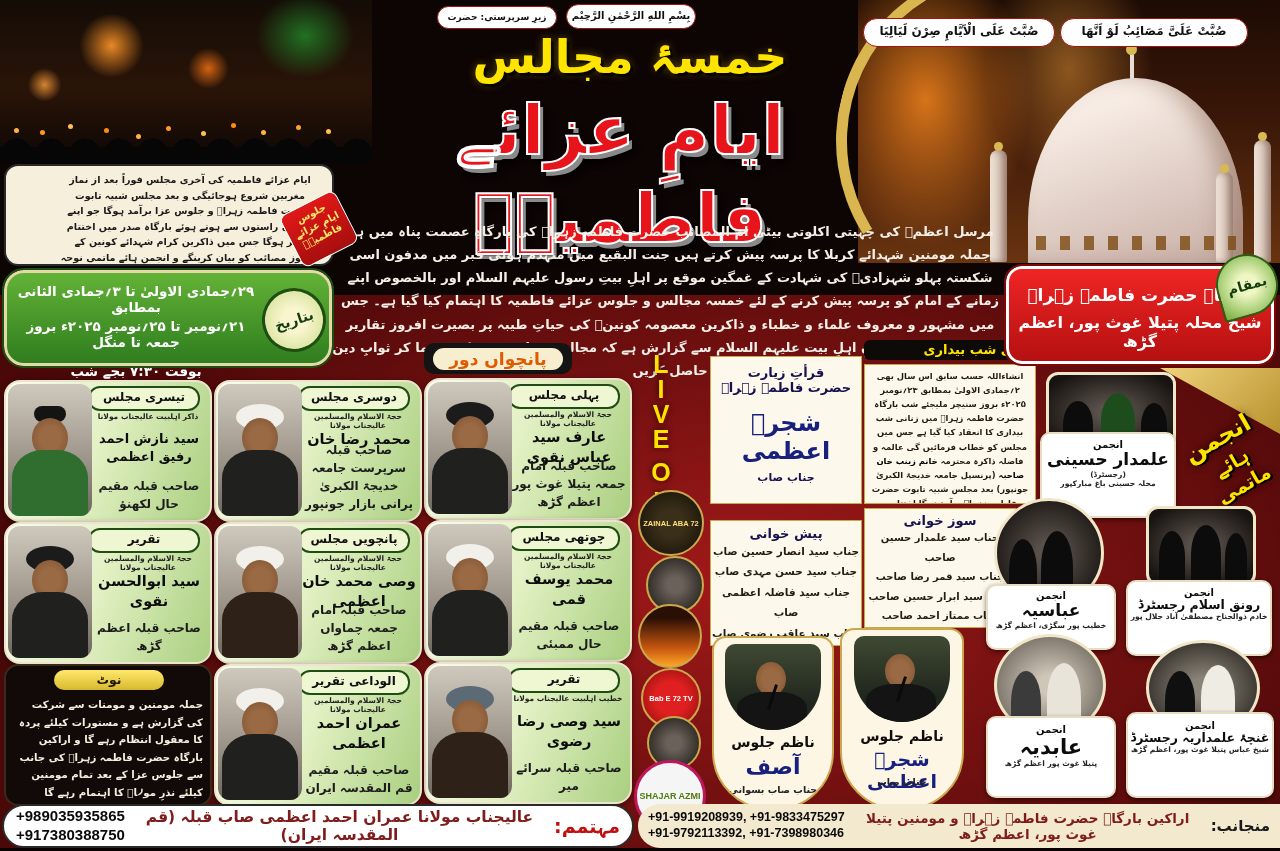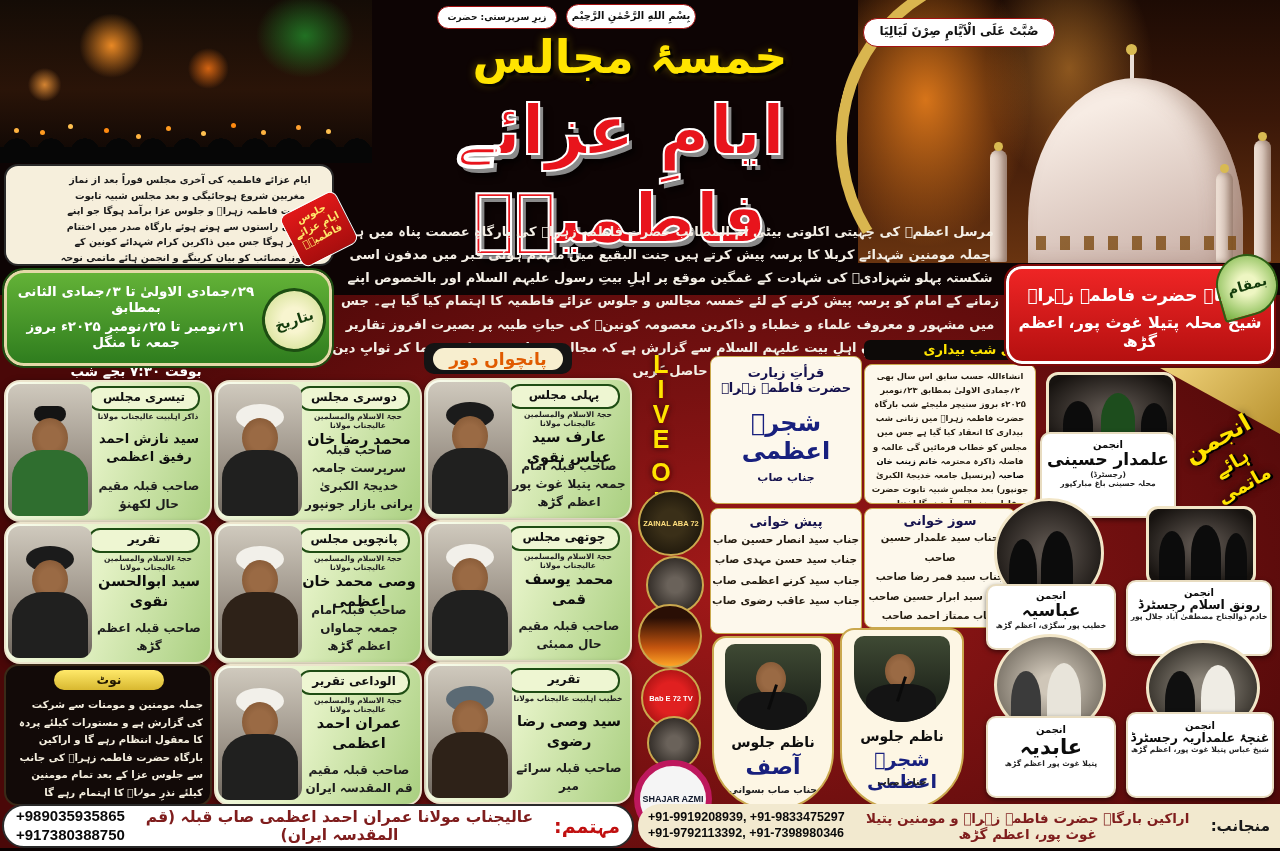--- a/index.html
+++ b/index.html
@@ -105,24 +105,24 @@
     text-align:center;line-height:19px;}
   .note-text{position:absolute;top:30px;right:7px;width:190px;color:#f5efdf;font-size:10.2px;
     font-weight:bold;line-height:1.72;text-align:right;}
   
   .logo-c{border-radius:50%;border:2px solid #caa84e;overflow:hidden;display:flex;
     align-items:center;justify-content:center;text-align:center;}
   .logo-dark{background:radial-gradient(#3a2f18 30%,#120d06 100%);color:#ffdf7e;}
   .logo-photo{background:radial-gradient(#6a625a 20%,#211c18 90%);}
   .logo-sunset{background:linear-gradient(180deg,#2a0f05 20%,#c6560f 70%,#ffa526 100%);}
   .logo-red{background:radial-gradient(#e02020 40%,#8a0c0c 100%);color:#fff;}
-  .logo-white{background:#f5f5f5;color:#0f172a;border:6px solid #be185d;}
+  .logo-white{background:#f5f5f5;color:#4d7c0f;border:3px solid #be185d;}
   .logo-txt{font-size:7.5px;font-weight:bold;line-height:1.2;font-family:"Liberation Sans",sans-serif;}
   
-  .panel{background:#fdf8ec;border:1.5px solid #c9a84c;border-radius:8px;overflow:hidden;}
+  .panel{background:#fdf8ec;border:1.5px solid #c9a84c;border-radius:0;overflow:hidden;}
   .panel-h{color:#15124d;font-weight:bold;text-align:center;}
   .blue-big{color:#18207e;font-weight:bold;text-align:center;}
   .names-list{color:#241c10;font-weight:bold;text-align:center;font-size:10.5px;line-height:1.95;}
   .zanani-hdr{background:#0d0a08;border-radius:6px;color:#ffe400;font-weight:bold;
     font-size:13px;text-align:right;line-height:20px;}
   .zanani-body{font-size:8.4px;line-height:1.68;color:#241c10;text-align:center;font-weight:bold;}
   .zanani-body b{color:#000;}
   
   .shield{background:#fdf6e4;border:2px solid #caa84e;border-radius:14px 14px 58px 58px;overflow:hidden;}
   .shield .sph{position:absolute;top:6px;left:50%;transform:translateX(-50%);width:96px;height:86px;
@@ -188,20 +188,23 @@
     <div class="abs mwin" style="left:178px;top:236px;width:200px;height:14px;"></div>
   </div>
   <div class="abs crescent"></div>
 
   <div class="abs pill-sm" style="left:437px;top:6px;width:118px;height:21px;font-size:9px;line-height:20px;">
     <span>زیرِ سرپرستی: حضرت امام عصرؑ</span>
   </div>
   <div class="abs pill-sm" style="left:566px;top:4px;width:128px;height:23px;font-size:10px;line-height:22px;">
     <span>بِسْمِ اللهِ الرَّحْمٰنِ الرَّحِيْم</span>
   </div>
+  <div class="abs pill-sm" style="left:1060px;top:18px;width:186px;height:27px;font-size:12px;line-height:25px;">
+    <span>صُبَّتْ عَلَیَّ مَصَائِبُ لَوْ اَنَّهَا</span>
+  </div>
   <div class="abs pill-sm" style="left:863px;top:18px;width:190px;height:27px;font-size:12px;line-height:25px;">
     <span>صُبَّتْ عَلَی الْاَیَّامِ صِرْنَ لَیَالِیَا</span>
   </div>
 
   <div class="abs title-top" style="left:400px;top:26px;width:460px;height:64px;font-size:46px;line-height:62px;">
     <span>خمسۂ مجالس</span>
   </div>
   <div class="abs title-main" style="left:368px;top:86px;width:504px;height:132px;font-size:69px;line-height:88px;text-align:center;">
     <span>ایامِ عزائے فاطمیہؑ</span>
   </div>
@@ -364,26 +367,26 @@
     <span>زنانی شب بیداری</span>
   </div>
   <div class="abs panel zanani-body" style="left:864px;top:364px;width:172px;height:140px;padding:4px 6px;box-sizing:border-box;">
     <span>انشاءاللہ حسب سابق اس سال بھی ۲؍جمادی الاولیٰ بمطابق ۲۳؍نومبر ۲۰۲۵ء بروز سنیچر ملیجئے شب بارگاہ حضرت فاطمہ زہراؑ میں زنانی شب بیداری کا انعقاد کیا گیا ہے جس میں مجلس کو خطاب فرمائیں گی عالمہ و فاضلہ ذاکرہ محترمہ</span>
     <b>خانم زینب خان صاحبہ</b>
     <span>(پرنسپل جامعہ خدیجۃ الکبریٰ جونپور) بعد مجلس شبیہ تابوت حضرت فاطمہ زہراؑ برآمد ہوگا اختتامی تقریر کو خطاب فرمائینگی ذاکرہ محترمہ</span>
     
     
   </div>
 
-  <div class="abs panel" style="left:710px;top:508px;width:150px;height:124px;">
+  <div class="abs panel" style="left:710px;top:520px;width:150px;height:124px;">
     <div class="panel-h" style="font-size:13px;margin-top:5px;">پیش خوانی</div>
     <div class="names-list">
       <div>جناب سید انصار حسین صاب</div>
       <div>جناب سید حسن مہدی صاب</div>
-      <div>جناب سید کرنے اعظمی صاب</div>
+      <div>جناب سید فاضلہ اعظمی صاب</div>
       <div>جناب سید عاقب رضوی صاب</div>
     </div>
   </div>
 
   <div class="abs panel" style="left:864px;top:508px;width:150px;height:118px;">
     <div class="panel-h" style="font-size:13px;margin-top:4px;">سوز خوانی</div>
     <div class="names-list" style="font-size:10px;">
       <div>جناب سید علمدار حسین صاحب</div>
       <div>جناب سید قمر رضا صاحب</div>
       <div>جناب سید ابرار حسین صاحب</div>

